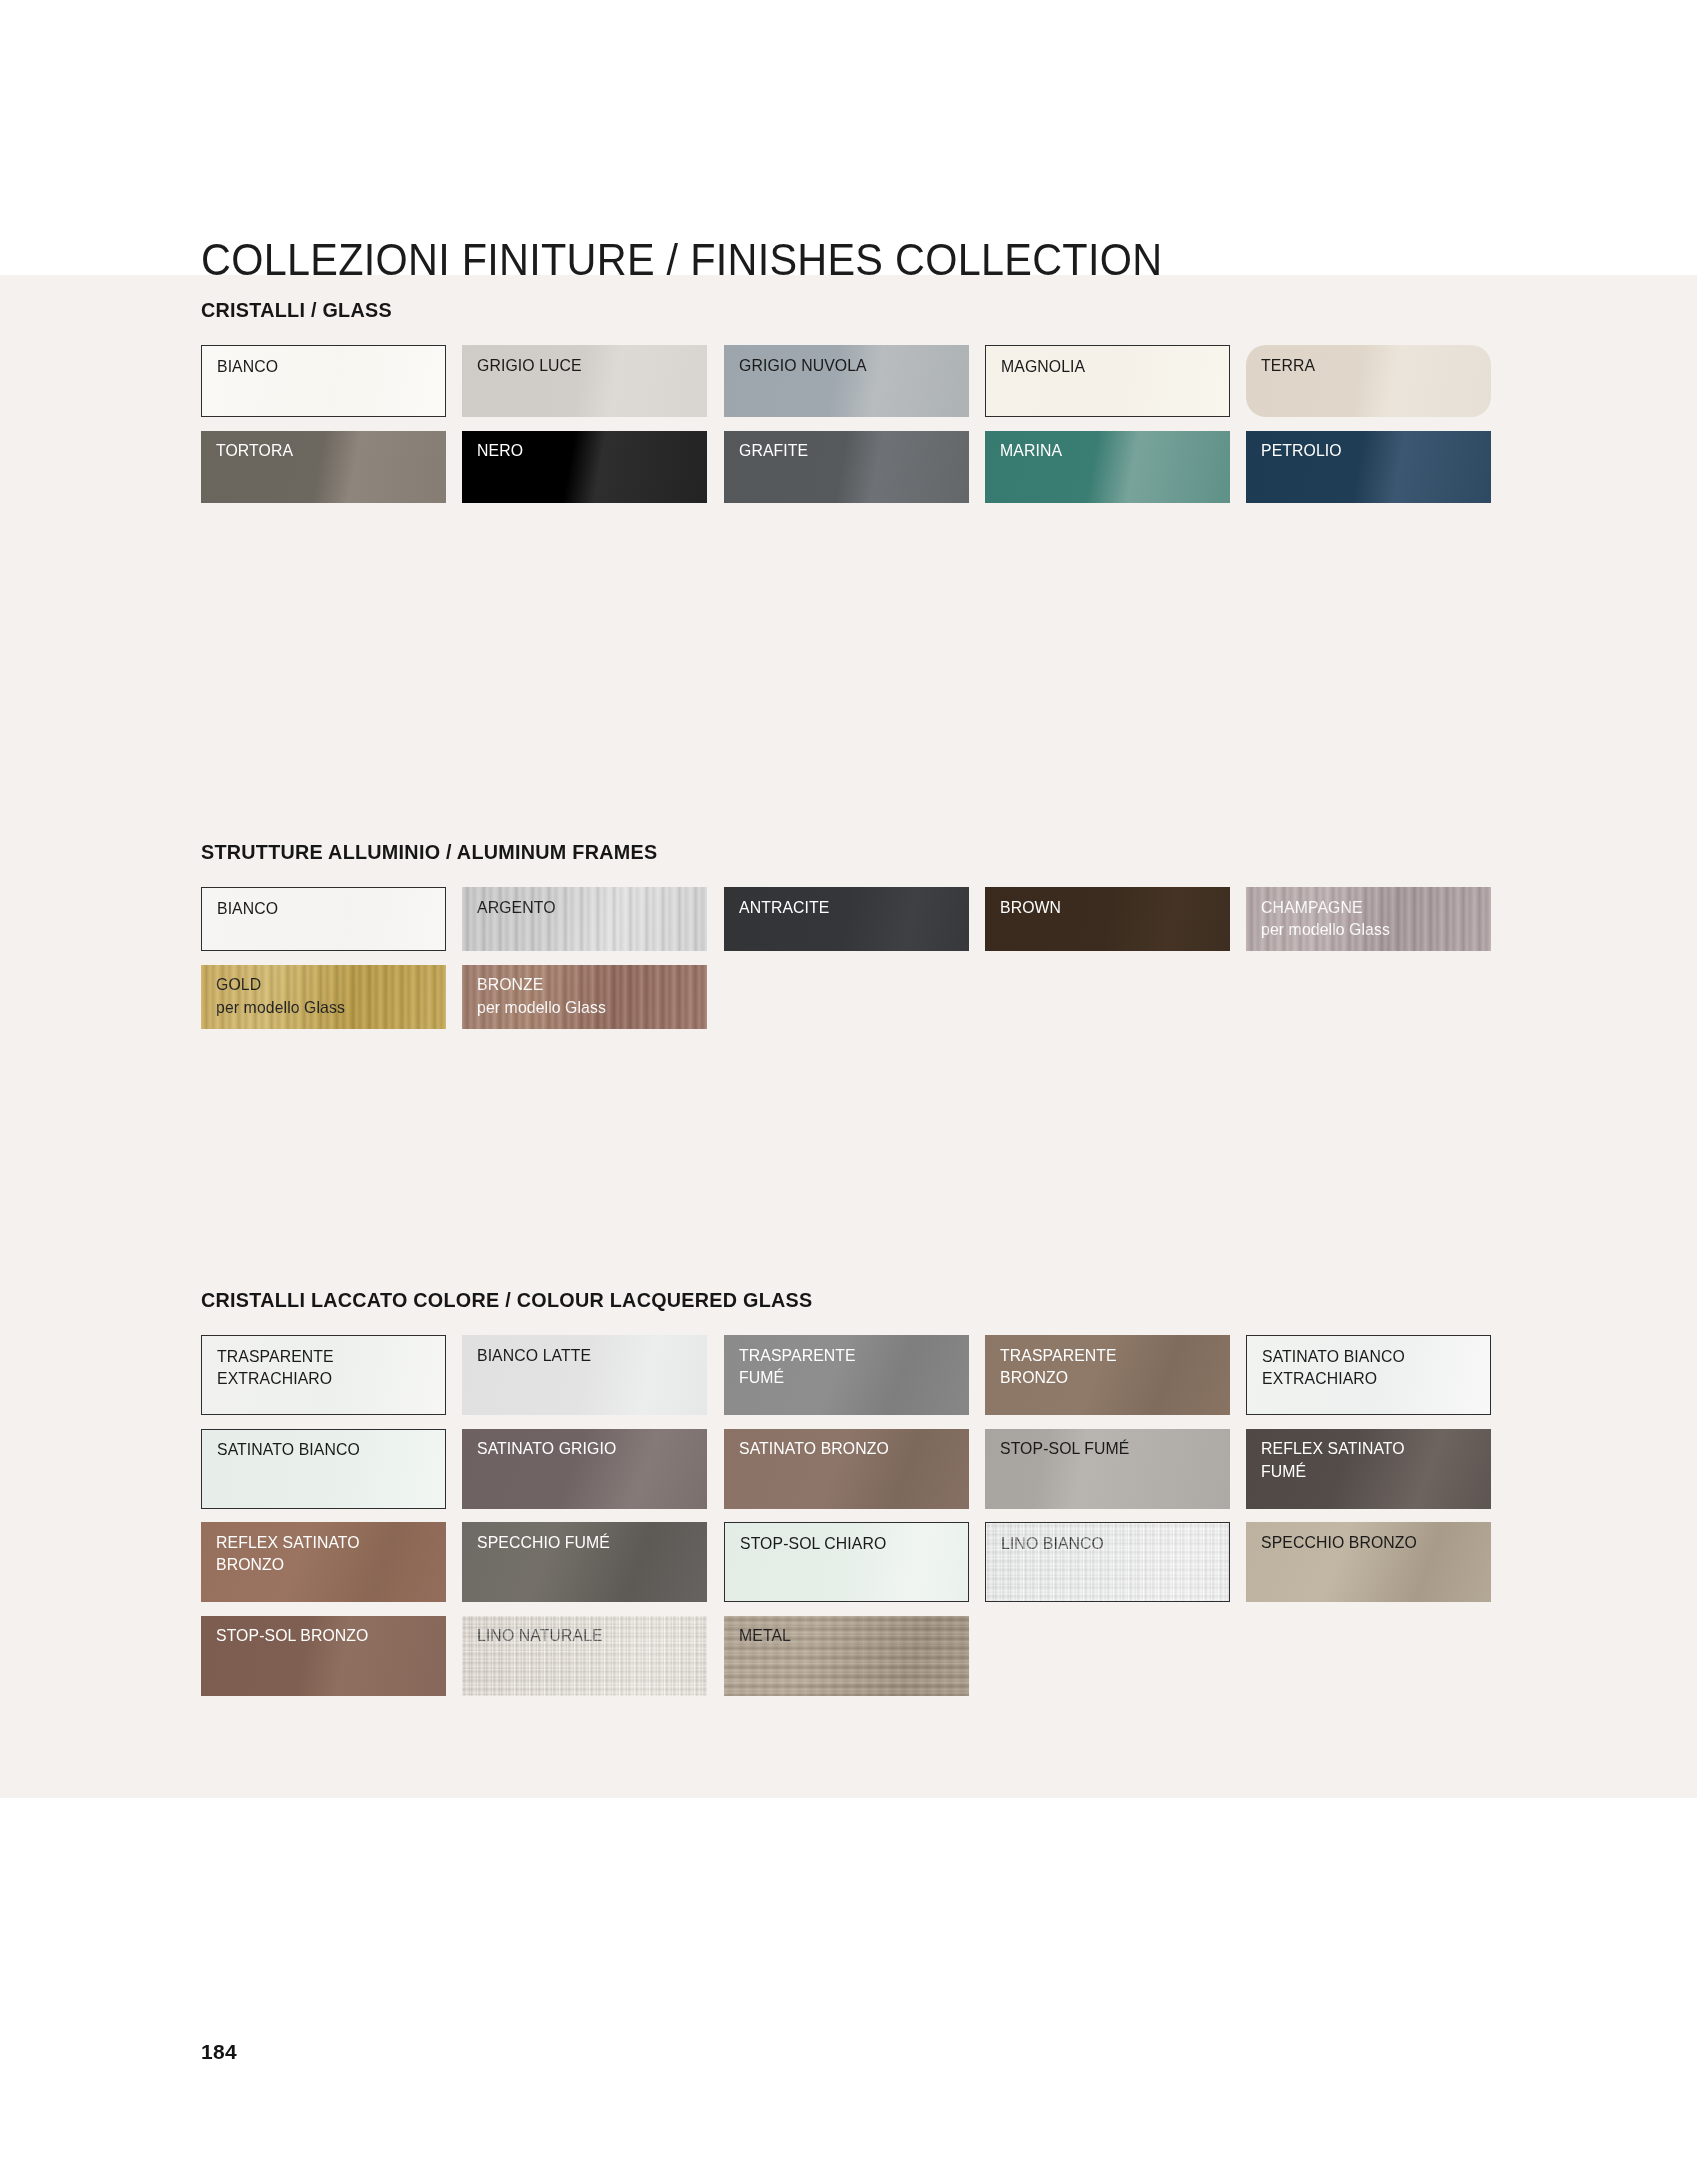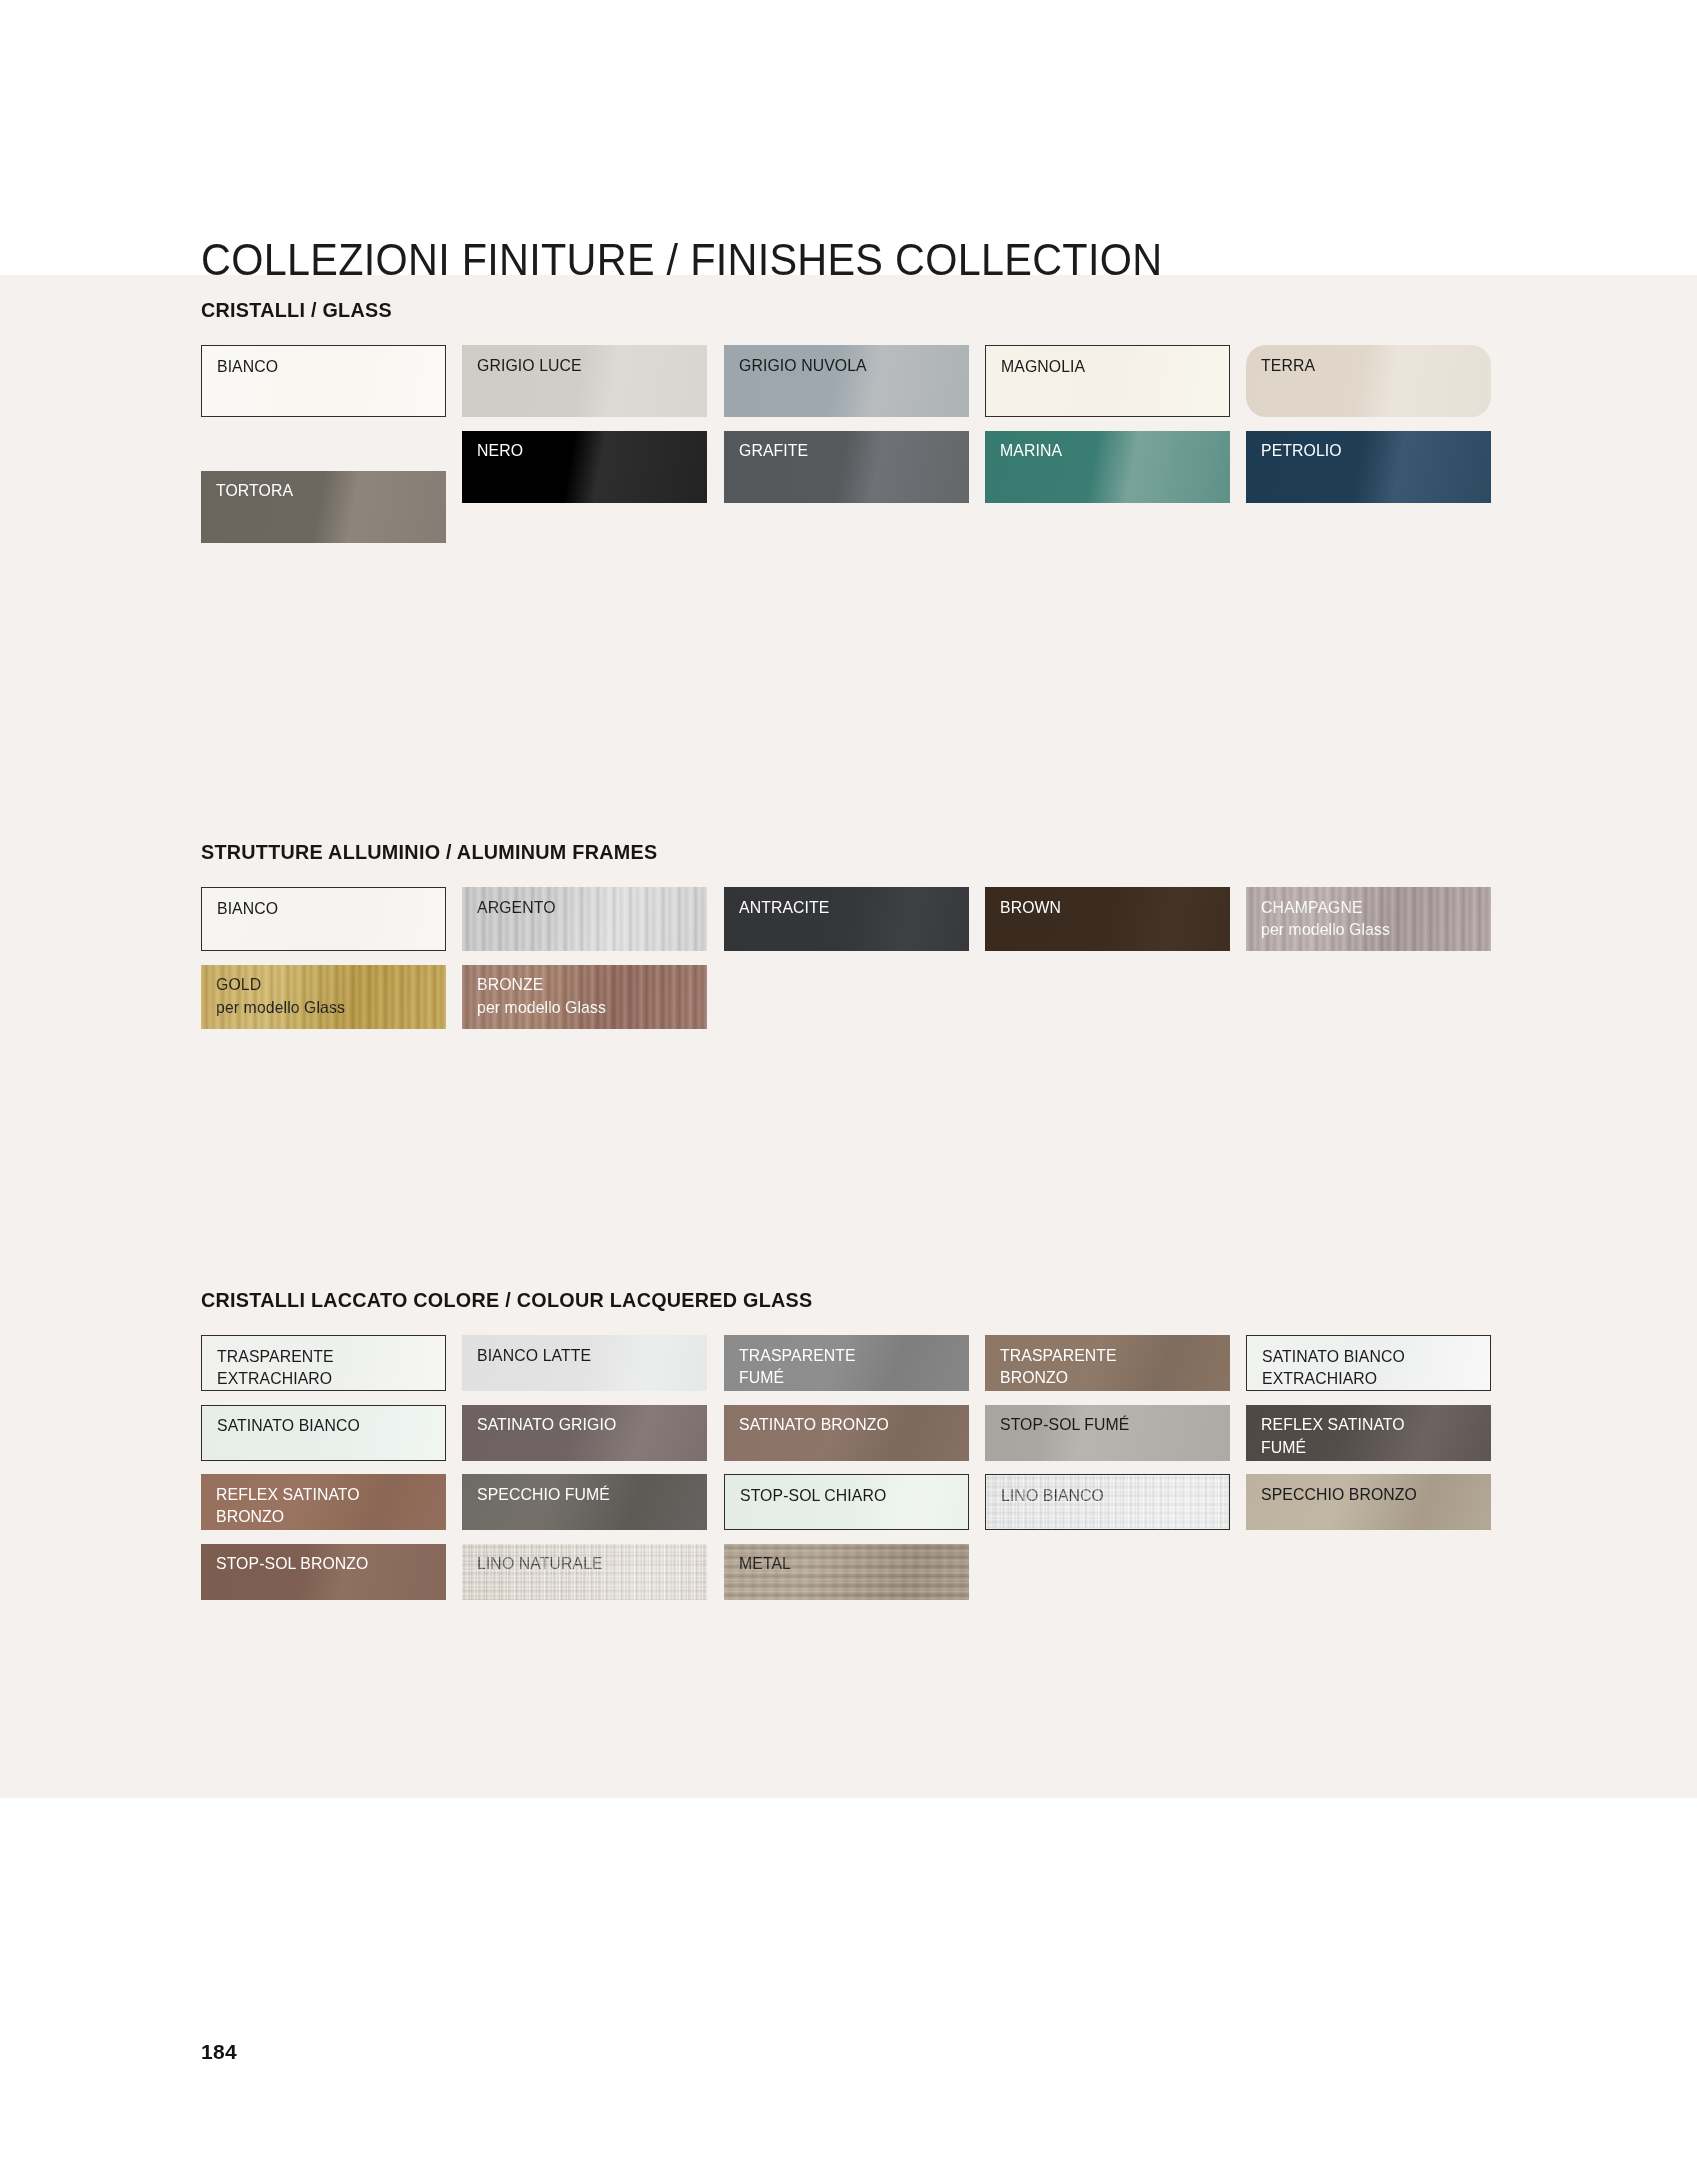--- a/index.html
+++ b/index.html
@@ -82,21 +82,21 @@
     transform: scaleX(0.93);
     transform-origin: left top;
     white-space: pre-line;
     pointer-events: none;
   }
   .swatch.bordered { border: 1.4px solid #2e2e2e; }
 
   
   .grid.glass .swatch   { height: 72px; }
   .grid.alu .swatch     { height: 64px; }
-  .grid.lacq .swatch    { height: 56px; }
+  .grid.lacq .swatch    { height: 80px; }
 
   
   .tex-vert::after {
     content: "";
     position: absolute; inset: 0;
     background: repeating-linear-gradient(
       to right,
       rgba(255,255,255,0.16) 0px,
       rgba(255,255,255,0.00) 2.7px,
       rgba(0,0,0,0.10) 5.4px,
@@ -174,21 +174,21 @@
         </div>
         <div class="swatch" style="background: linear-gradient(100deg, rgb(156, 166, 172) 0%, rgb(158, 168, 174) 45%, rgb(184, 188, 191) 62%, rgb(173, 178, 181) 100%);">
           <span class="label" style="color: rgb(26, 26, 26);">GRIGIO NUVOLA</span>
         </div>
         <div class="swatch bordered" style="background: linear-gradient(100deg, rgb(246, 242, 233) 0%, rgb(245, 241, 232) 55%, rgb(249, 246, 238) 100%);">
           <span class="label" style="color: rgb(26, 26, 26);">MAGNOLIA</span>
         </div>
         <div class="swatch" style="background: linear-gradient(100deg, rgb(222, 213, 200) 0%, rgb(224, 215, 202) 46%, rgb(235, 228, 218) 60%, rgb(230, 223, 213) 100%); border-radius: 20px;">
           <span class="label" style="color: rgb(26, 26, 26);">TERRA</span>
         </div>
-        <div class="swatch" style="background: linear-gradient(100deg, rgb(106, 101, 93) 0%, rgb(108, 103, 95) 48%, rgb(142, 133, 124) 62%, rgb(133, 124, 115) 100%); margin-top: 40px;">
+        <div class="swatch" style="background: linear-gradient(100deg, rgb(106, 101, 93) 0%, rgb(108, 103, 95) 48%, rgb(142, 133, 124) 62%, rgb(133, 124, 115) 100%);">
           <span class="label" style="color: rgb(255, 255, 255);">TORTORA</span>
         </div>
         <div class="swatch" style="background: linear-gradient(100deg, rgb(0, 0, 0) 0%, rgb(0, 0, 0) 44%, rgb(46, 46, 46) 56%, rgb(35, 35, 35) 100%);">
           <span class="label" style="color: rgb(255, 255, 255);">NERO</span>
         </div>
         <div class="swatch" style="background: linear-gradient(100deg, rgb(84, 88, 91) 0%, rgb(86, 90, 93) 48%, rgb(110, 114, 118) 62%, rgb(99, 103, 106) 100%);">
           <span class="label" style="color: rgb(255, 255, 255);">GRAFITE</span>
         </div>
         <div class="swatch" style="background: linear-gradient(100deg, rgb(55, 122, 112) 0%, rgb(58, 125, 115) 44%, rgb(120, 163, 154) 60%, rgb(95, 145, 137) 100%);">
           <span class="label" style="color: rgb(255, 255, 255);">MARINA</span>

